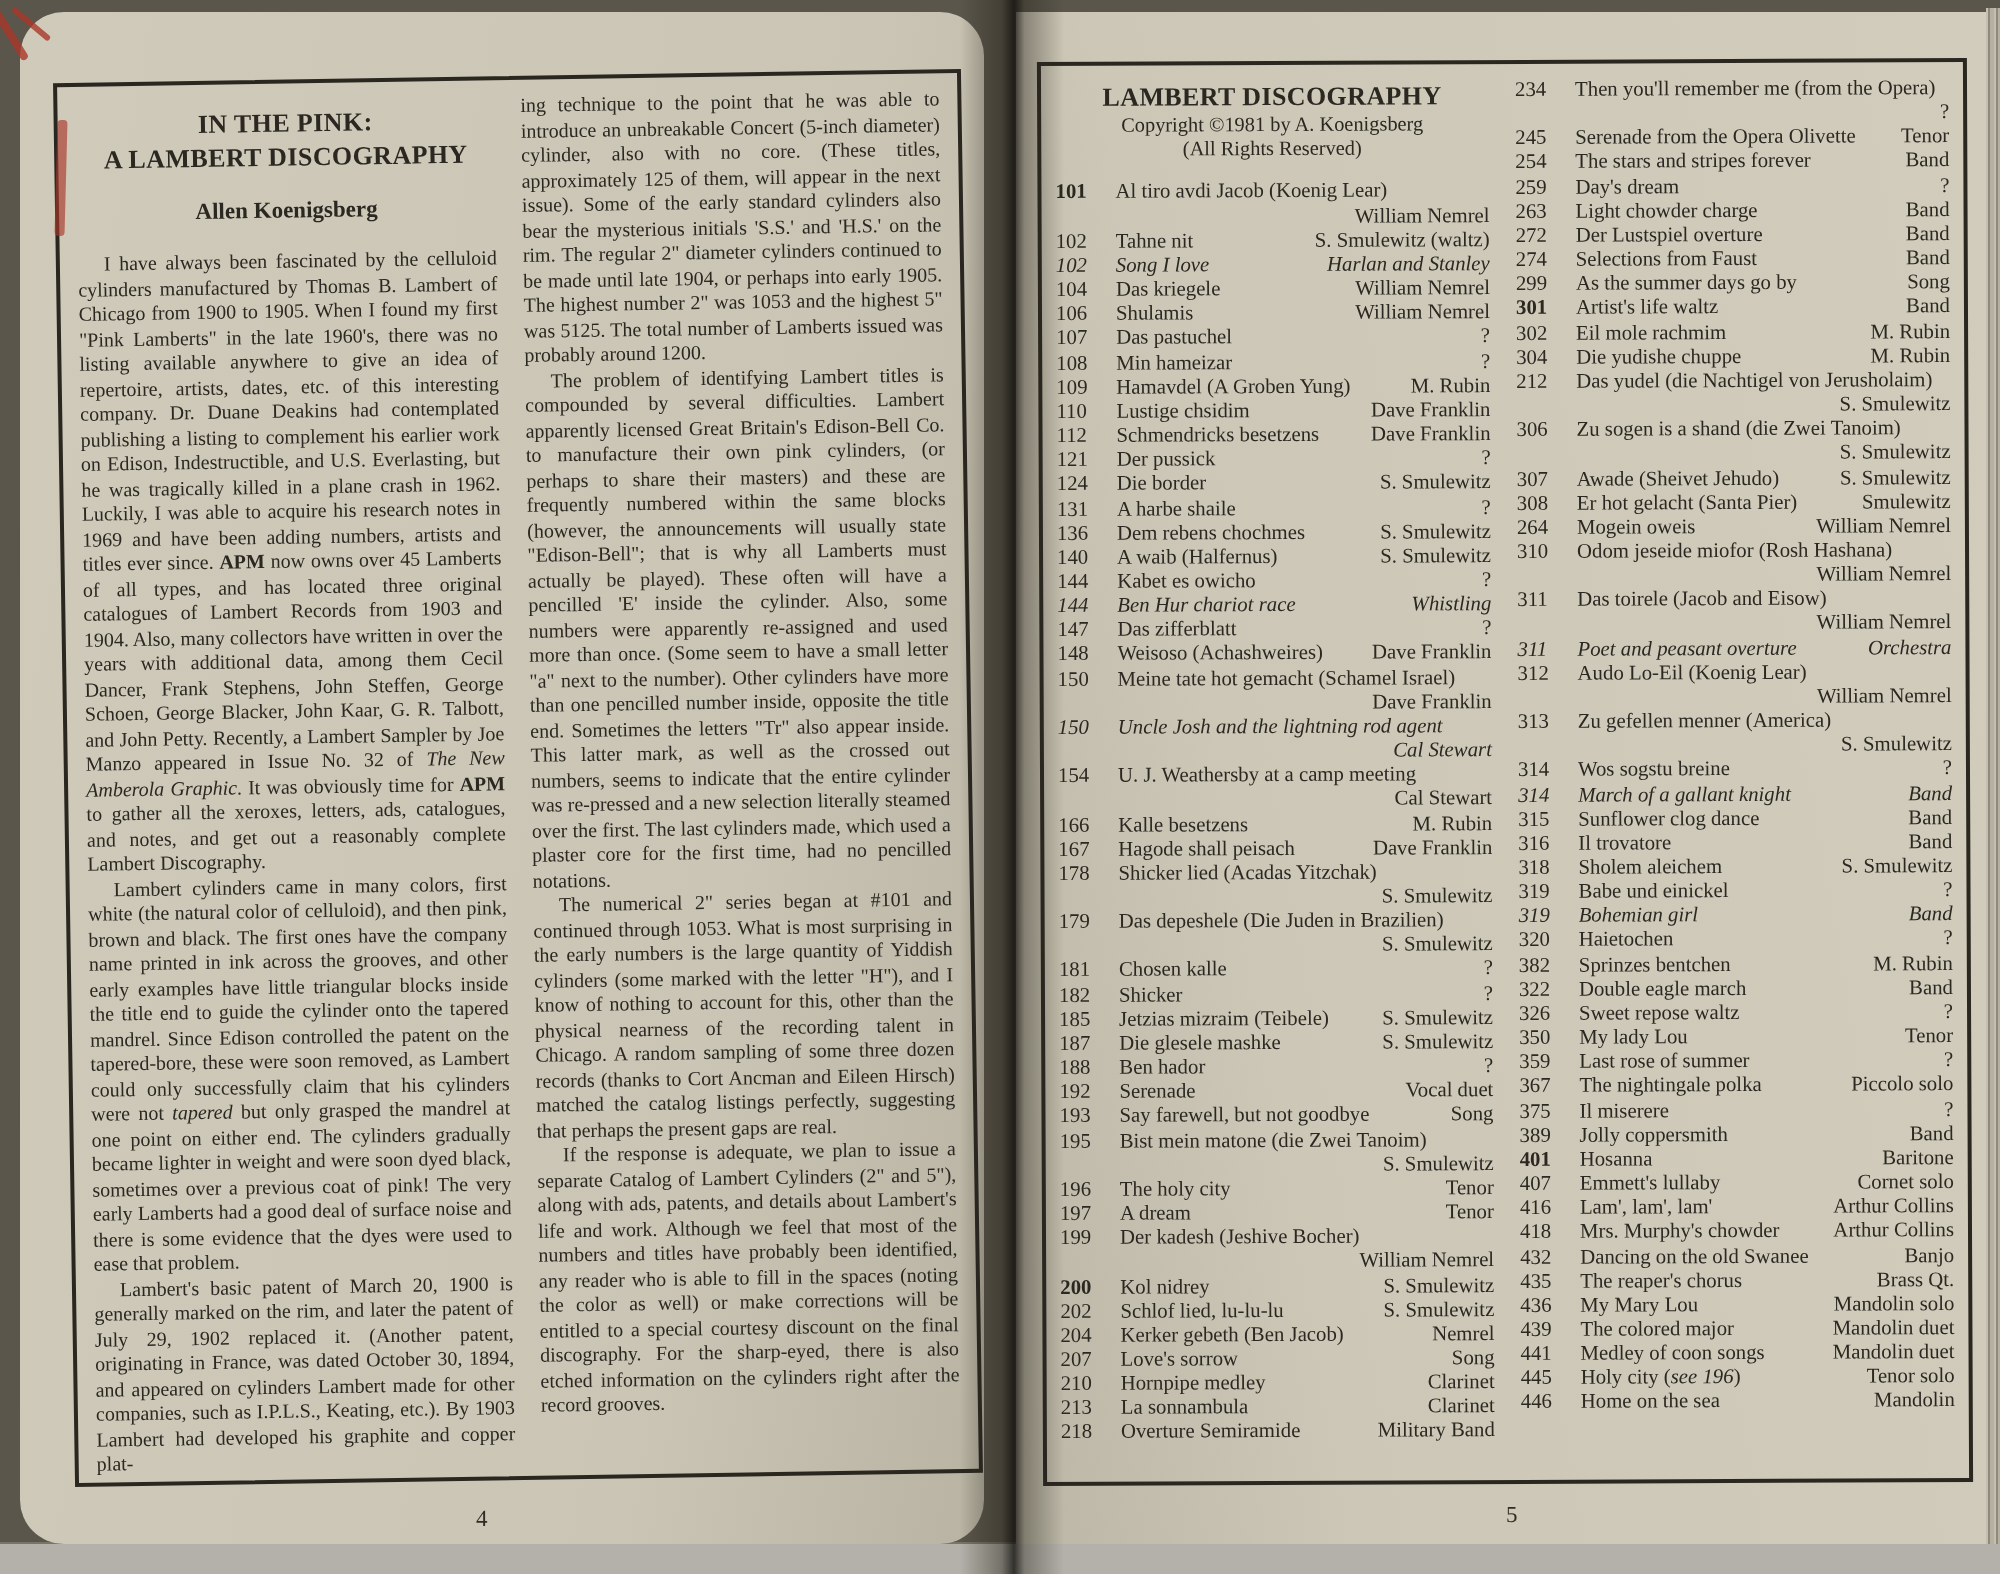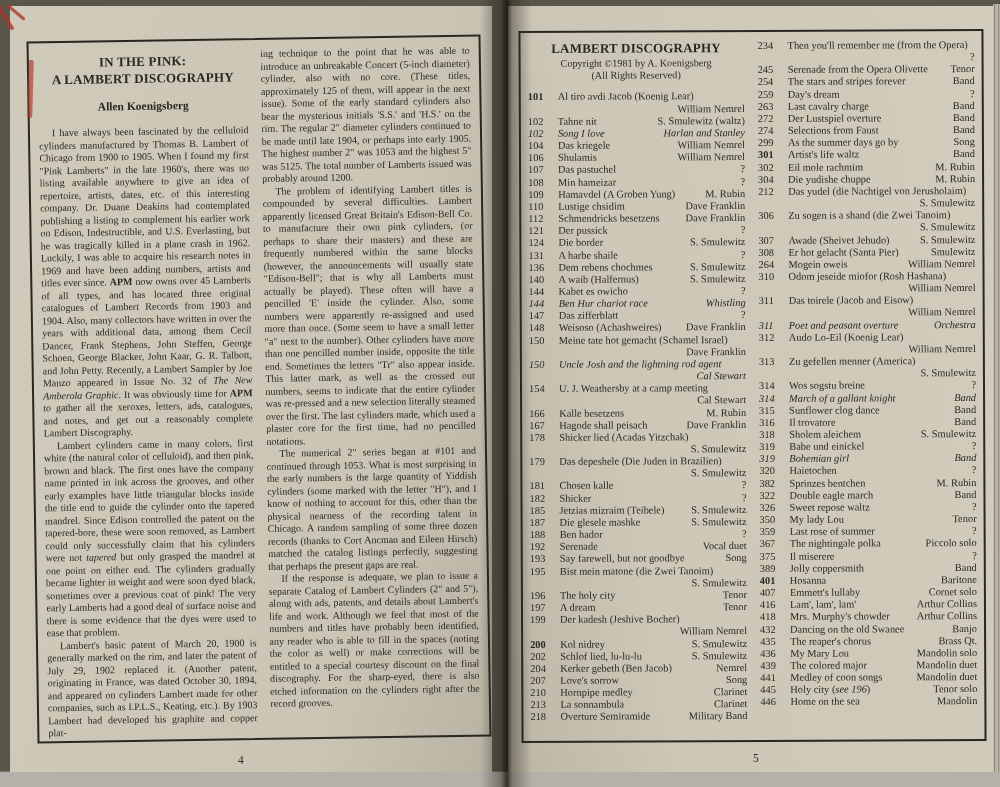--- a/index.html
+++ b/index.html
@@ -1,20 +1,20 @@
 <!DOCTYPE html>
 <html lang="en"><head>
 <meta charset="utf-8">
 <style>
   html,body{margin:0;padding:0;}
   body{background:#444;font-family:"Liberation Serif","DejaVu Serif",serif;}
   .scan{position:relative;width:1000px;height:787px;background:#5a564b;overflow:hidden;}
   .bottom-strip{position:absolute;left:0;right:0;bottom:0;height:15px;background:#b3b1a9;border-top:1px solid #77746a;z-index:0;}
   .page{position:absolute;top:6px;height:766px;color:#2b2822;z-index:1;}
-  .page-left{left:10px;width:482px;background:linear-gradient(100deg,#cfcab9 0%,#cac5b4 70%,#b9b4a3 98%);}
+  .page-left{left:10px;width:482px;background:linear-gradient(100deg,#cfcab9 0%,#cac5b4 70%,#b9b4a3 98%);border-radius:22px;}
   .page-right{left:508px;width:486px;background:linear-gradient(260deg,#d1ccbb 0%,#ccc7b6 72%,#bcb7a6 98%);}
   .gutter-shadow{position:absolute;left:480px;top:0;width:52px;height:787px;z-index:5;pointer-events:none;
     background:linear-gradient(to right,rgba(40,36,28,0) 0%,rgba(40,36,28,.45) 40%,rgba(15,13,10,.78) 52%,rgba(40,36,28,.4) 62%,rgba(40,36,28,0) 100%);}
   .stack-edge{position:absolute;right:0;top:4px;width:7px;height:768px;z-index:2;
     background:repeating-linear-gradient(to right,#c4bfae 0 1px,#8d897c 1px 2px,#b5b09f 2px 4px);}
   .red-mark{position:absolute;background:#a9372b;opacity:.8;z-index:6;border-radius:2px;}
   .red-mark.m1{left:3px;top:2px;width:4px;height:30px;transform:rotate(-32deg);}
   .red-mark.m2{left:14px;top:0px;width:3px;height:24px;transform:rotate(-50deg);}
   .red-mark.m3{left:28px;top:60px;width:5px;height:58px;transform:rotate(1.5deg);opacity:.65;}
 
@@ -334,21 +334,21 @@
                 <span class="ttl">The stars and stripes forever</span>
                 <span class="art">Band</span>
               </div>
               <div class="entry">
                 <span class="num">259</span>
                 <span class="ttl">Day's dream</span>
                 <span class="art">?</span>
               </div>
               <div class="entry">
                 <span class="num">263</span>
-                <span class="ttl">Last cavalry charge</span>
+                <span class="ttl">Light chowder charge</span>
                 <span class="art">Band</span>
               </div>
               <div class="entry">
                 <span class="num">272</span>
                 <span class="ttl">Der Lustspiel overture</span>
                 <span class="art">Band</span>
               </div>
               <div class="entry">
                 <span class="num">274</span>
                 <span class="ttl">Selections from Faust</span>

